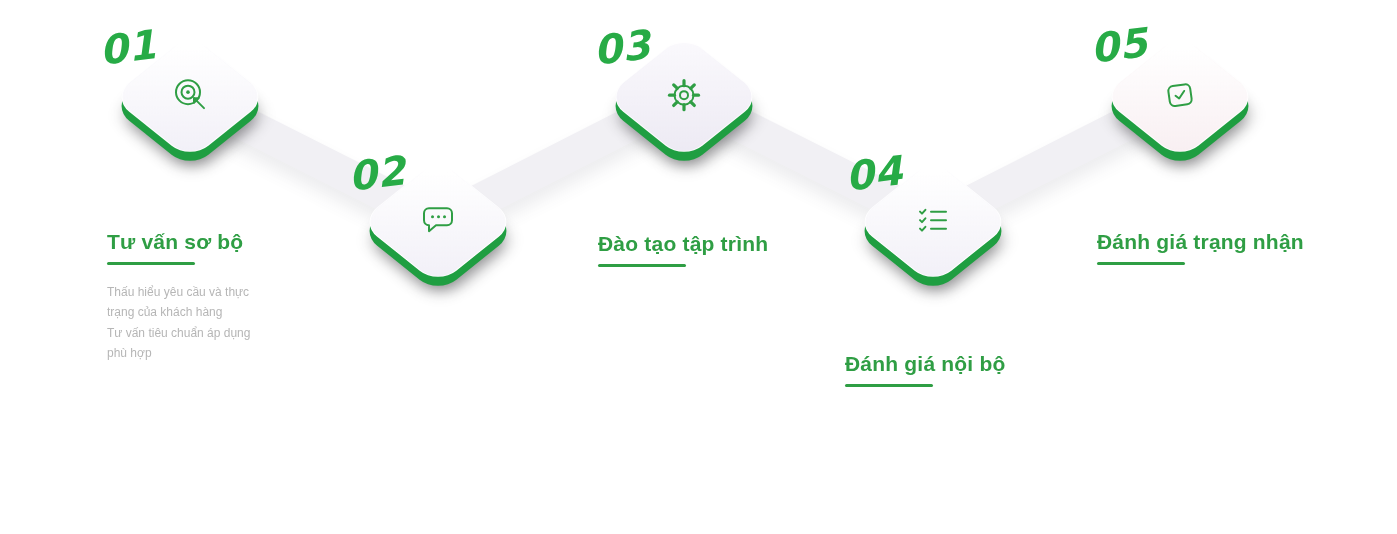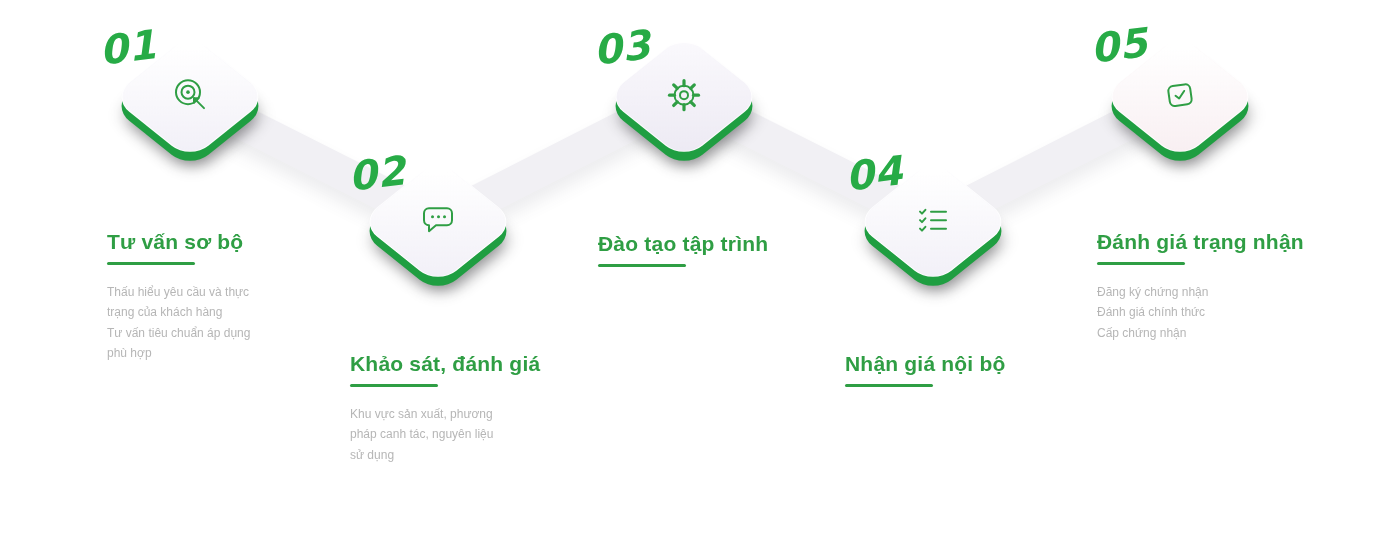--- a/index.html
+++ b/index.html
@@ -128,27 +128,20 @@
       <div class="tile-icon">
         <svg width="46" height="46" viewBox="0 0 46 46" fill="none" stroke="currentColor" stroke-width="2" stroke-linecap="round" stroke-linejoin="round">
           <path d="M15 11 h17 a5 5 0 0 1 5 5 v7 a5 5 0 0 1 -5 5 H21 l-7 6 v-6 a5 5 0 0 1 -5 -5 v-7 a5 5 0 0 1 5 -5 z"></path>
           <circle cx="17.5" cy="19.5" r="1.5" fill="currentColor" stroke="none"></circle>
           <circle cx="23.5" cy="19.5" r="1.5" fill="currentColor" stroke="none"></circle>
           <circle cx="29.5" cy="19.5" r="1.5" fill="currentColor" stroke="none"></circle>
         </svg>
       </div>
     </div>
     <div class="step-number">02</div>
-    <div class="step-text">
-      <h3 class="step-title">Khảo sát, đánh giá</h3>
-      <div class="title-underline"></div>
-      <p class="step-desc">Khu vực sản xuất, phương
-pháp canh tác, nguyên liệu
-sử dụng</p>
-    </div>
   </div>
 
   <div class="step s3">
     <div class="tile">
       <div class="tile-layer tile-shadow"></div>
       <div class="tile-layer tile-edge"></div>
       <div class="tile-layer tile-face"></div>
       <div class="tile-icon">
         <svg width="46" height="46" viewBox="0 0 46 46" fill="none" stroke="currentColor" stroke-width="2" stroke-linecap="round" stroke-linejoin="round">
           <circle cx="23" cy="23" r="9.5"></circle>
@@ -184,21 +177,21 @@
           <path d="M21 14.5 L36 14.5"></path>
           <path d="M10 23 l2 2 3.4-3.8"></path>
           <path d="M21 23 L36 23"></path>
           <path d="M10 31.5 l2 2 3.4-3.8"></path>
           <path d="M21 31.5 L36 31.5"></path>
         </svg>
       </div>
     </div>
     <div class="step-number">04</div>
     <div class="step-text">
-      <h3 class="step-title">Nhận giá nội bộ</h3>
+      <h3 class="step-title">Đánh giá nội bộ</h3>
       <div class="title-underline"></div>
     </div>
   </div>
 
   <div class="step s5">
     <div class="tile">
       <div class="tile-layer tile-shadow"></div>
       <div class="tile-layer tile-edge"></div>
       <div class="tile-layer tile-face"></div>
       <div class="tile-icon">
@@ -207,19 +200,16 @@
             <rect x="12" y="13" width="22" height="20" rx="5"></rect>
             <path d="M18.5 23 l3.2 3.2 6-6.8"></path>
           </g>
         </svg>
       </div>
     </div>
     <div class="step-number">05</div>
     <div class="step-text">
       <h3 class="step-title">Đánh giá trạng nhận</h3>
       <div class="title-underline"></div>
-      <p class="step-desc">Đăng ký chứng nhận
-Đánh giá chính thức
-Cấp chứng nhận</p>
     </div>
   </div>
 
 </div>
 
 </body></html>

